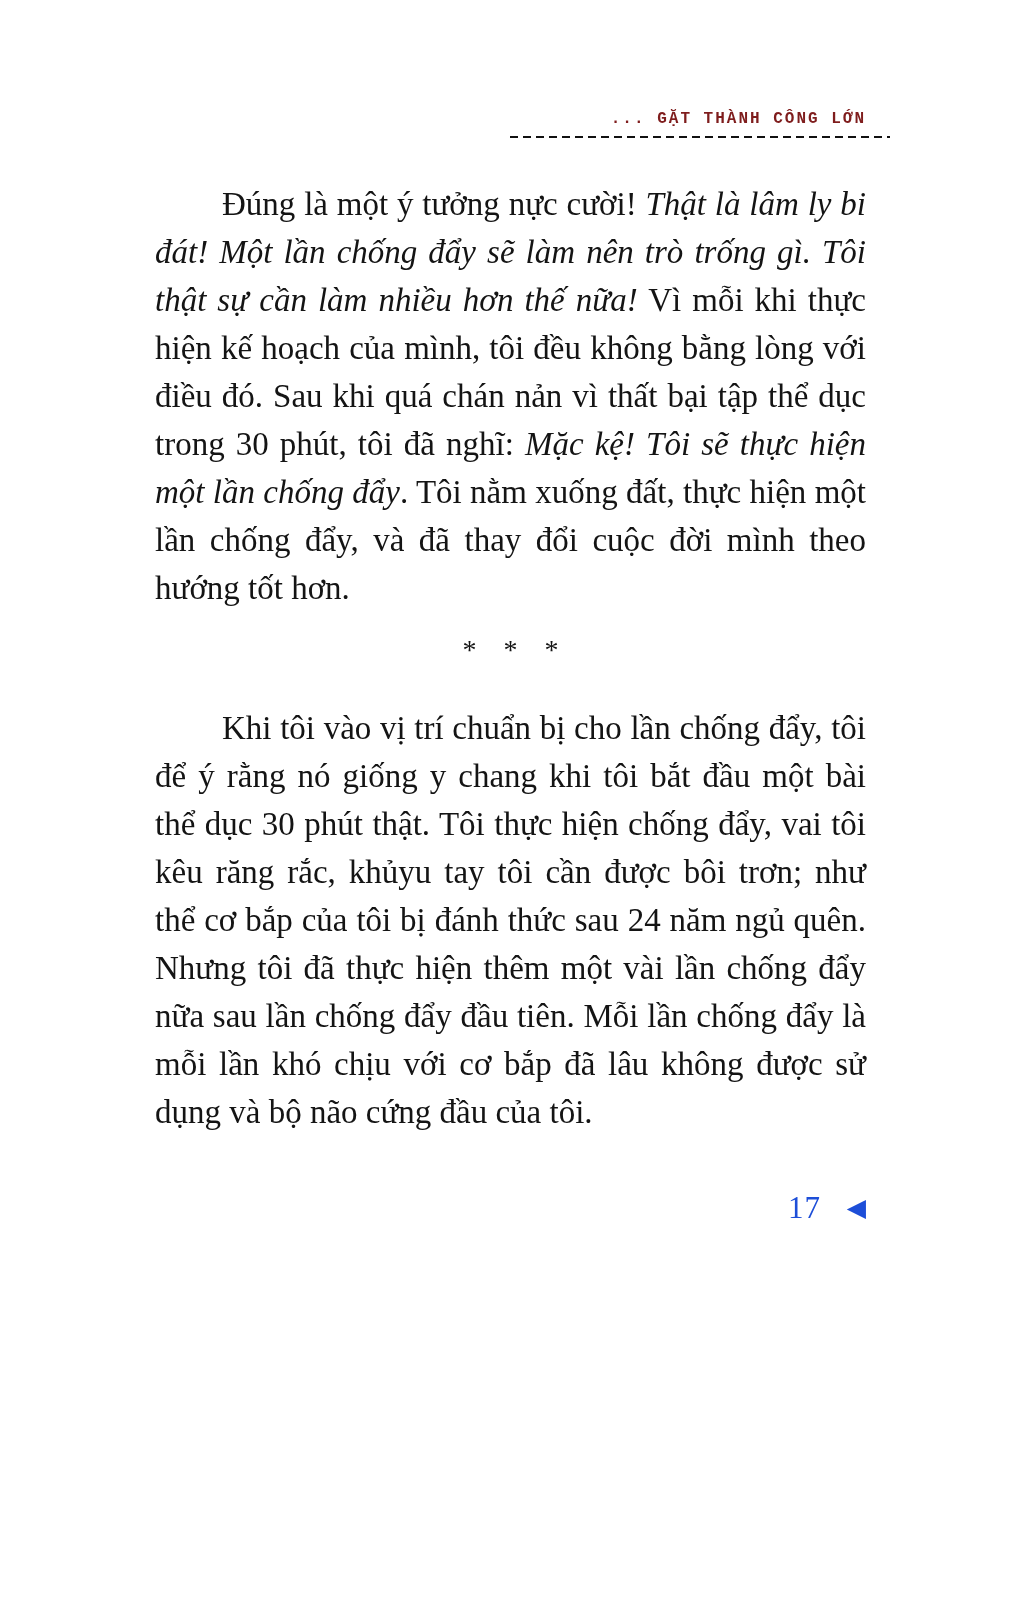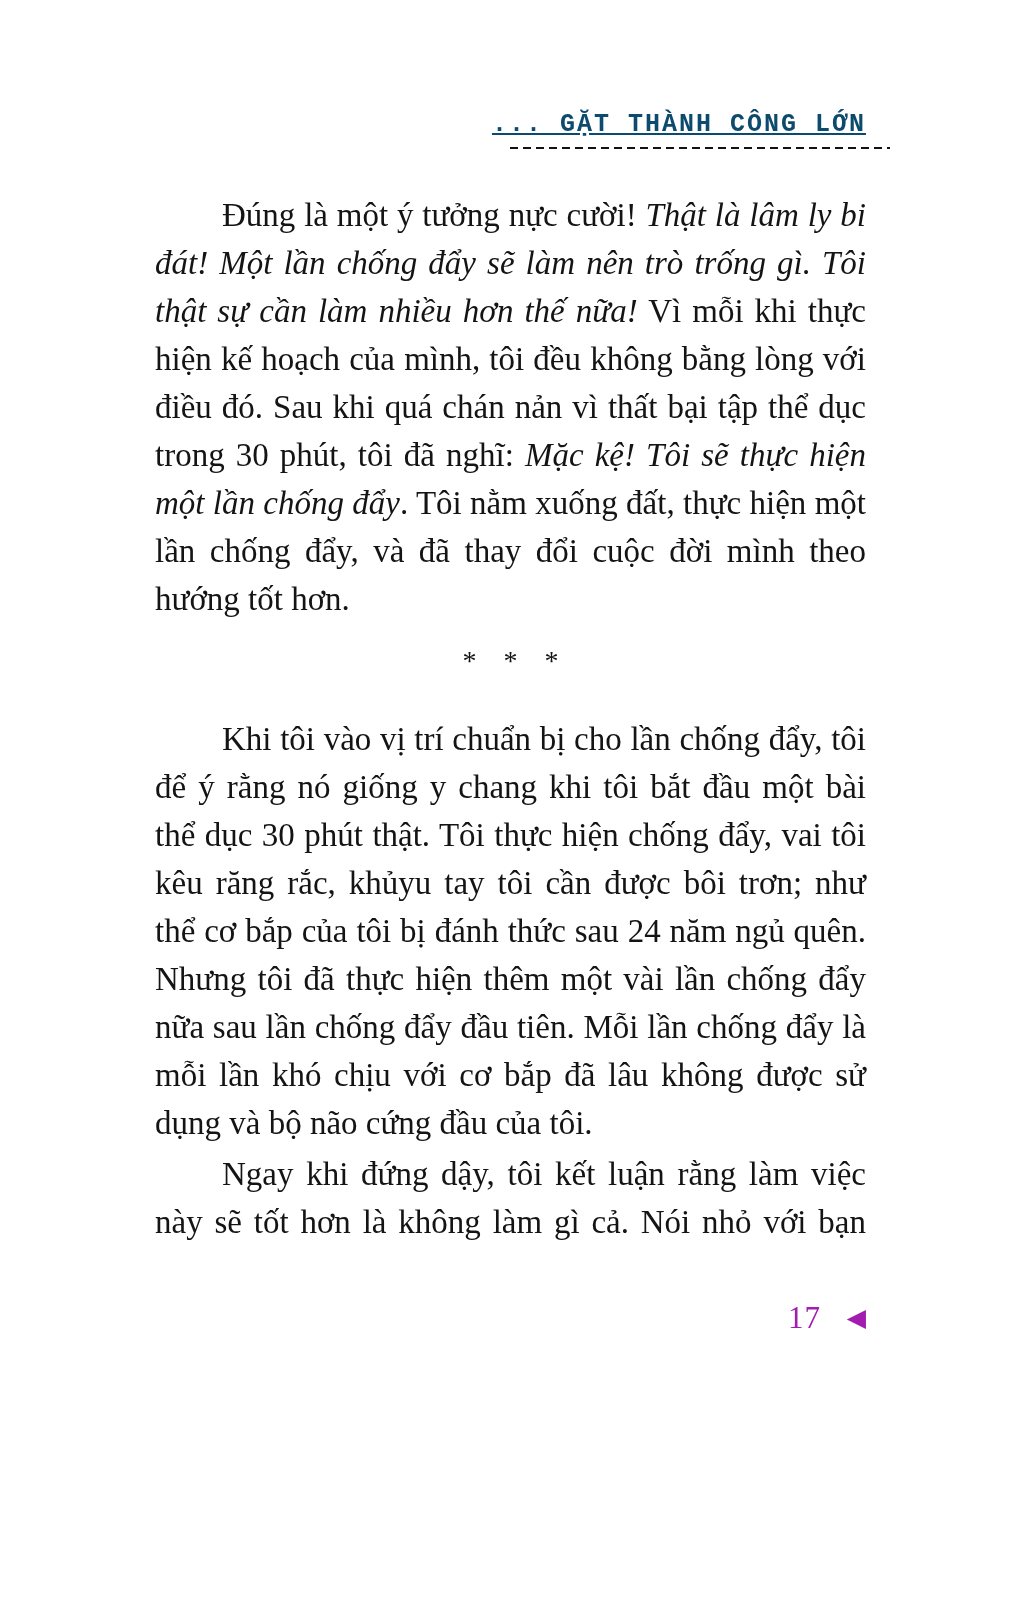--- a/index.html
+++ b/index.html
@@ -18,25 +18,24 @@
     font-family: "Liberation Serif", "DejaVu Serif", serif;
     overflow: hidden;
   }
   
   .running-header {
     text-align: right;
   }
   .header-title {
     font-family: "Liberation Mono", "DejaVu Sans Mono", monospace;
     font-weight: bold;
-    font-size: 25px;
+    font-size: 16px;
     letter-spacing: 2px;
-    color: #0c4a6e;
+    color: #7f1d1d;
     white-space: nowrap;
-    text-decoration: underline;
   }
   .header-rule {
     margin: 8px -24px 0 auto;
     width: 380px;
     height: 2px;
     background: repeating-linear-gradient(90deg, #111111 0 8px, transparent 8px 13px);
   }
   
   .body-text {
     margin-top: 42px;
@@ -63,21 +62,21 @@
     letter-spacing: 10px;
     padding-left: 10px; 
     margin: 14px 0 30px 0;
     color: #141414;
   }
   
   .page-footer {
     margin-top: 54px;
     text-align: right;
     font-size: 31px;
-    color: #a21caf;
+    color: #1d4ed8;
   }
   .page-number {
     letter-spacing: 1px;
   }
   .nav-arrow {
     display: inline-block;
     font-size: 25px;
     margin-left: 18px;
     transform: translateY(-2px);
     font-family: "DejaVu Sans", sans-serif;
@@ -90,21 +89,20 @@
 
   <header class="running-header">
     <div class="header-title">... GẶT THÀNH CÔNG LỚN</div>
     <div class="header-rule"></div>
   </header>
 
   <main class="body-text" id="body-text">
       <p class="para indent"><span>Đúng là một ý tưởng nực cười! </span><span class="italic">Thật là lâm ly bi đát! Một lần chống đẩy sẽ làm nên trò trống gì. Tôi thật sự cần làm nhiều hơn thế nữa!</span><span> Vì mỗi khi thực hiện kế hoạch của mình, tôi đều không bằng lòng với điều đó. Sau khi quá chán nản vì thất bại tập thể dục trong 30 phút, tôi đã nghĩ: </span><span class="italic">Mặc kệ! Tôi sẽ thực hiện một lần chống đẩy</span><span>. Tôi nằm xuống đất, thực hiện một lần chống đẩy, và đã thay đổi cuộc đời mình theo hướng tốt hơn.</span></p>
       <div class="separator">* * *</div>
       <p class="para indent"><span>Khi tôi vào vị trí chuẩn bị cho lần chống đẩy, tôi để ý rằng nó giống y chang khi tôi bắt đầu một bài thể dục 30 phút thật. Tôi thực hiện chống đẩy, vai tôi kêu răng rắc, khủyu tay tôi cần được bôi trơn; như thể cơ bắp của tôi bị đánh thức sau 24 năm ngủ quên. Nhưng tôi đã thực hiện thêm một vài lần chống đẩy nữa sau lần chống đẩy đầu tiên. Mỗi lần chống đẩy là mỗi lần khó chịu với cơ bắp đã lâu không được sử dụng và bộ não cứng đầu của tôi.</span></p>
-      <p class="para indent justify-last"><span>Ngay khi đứng dậy, tôi kết luận rằng làm việc này sẽ tốt hơn là không làm gì cả. Nói nhỏ với bạn</span></p>
     </main>
 
   <footer class="page-footer">
     <span class="page-number">17</span>
     <span class="nav-arrow">◀</span>
   </footer>
 
 </div>
 
 </body></html>

